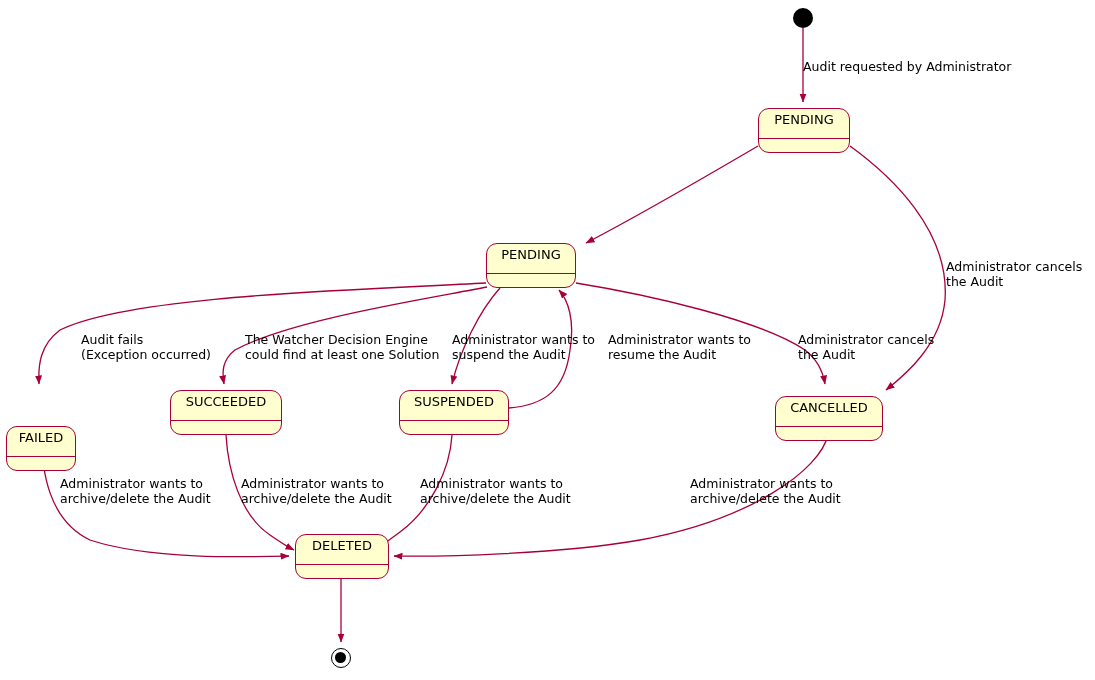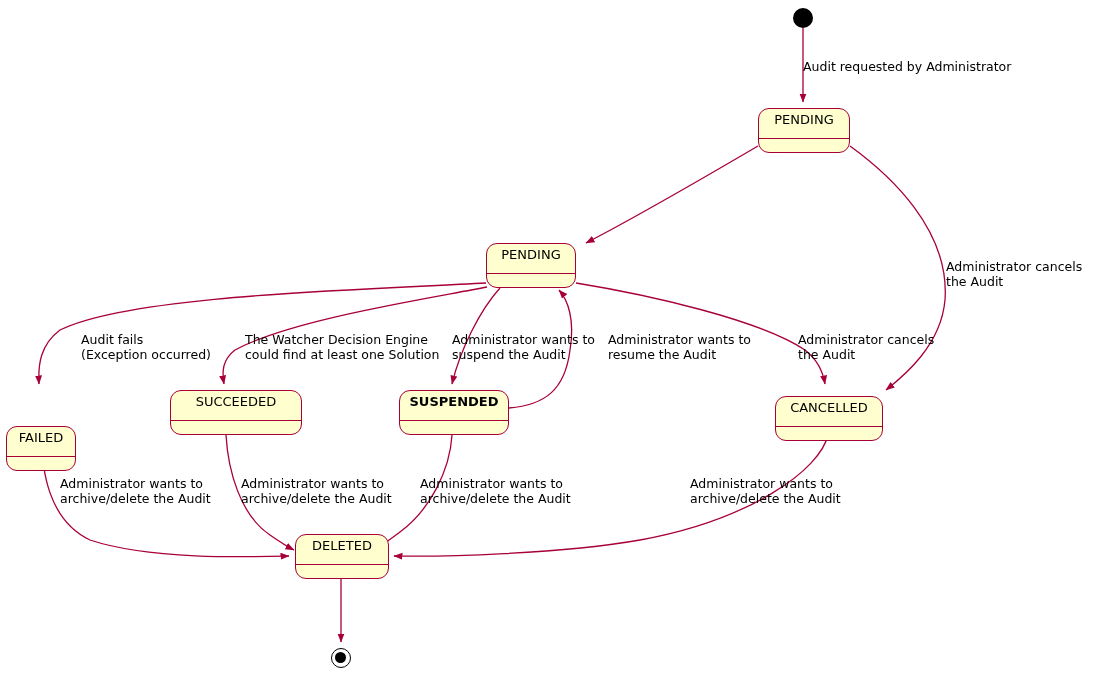--- a/index.html
+++ b/index.html
@@ -124,26 +124,26 @@
   <div class="state-node" style="left:486px; top:243px; width:90px; height:45px;">
     <div class="state-title">PENDING</div>
     <div class="state-sep"></div>
   </div>
 
   <div class="state-node" style="left:6px; top:390px; width:70px; height:45px;margin-top:36px;">
     <div class="state-title">FAILED</div>
     <div class="state-sep"></div>
   </div>
 
-  <div class="state-node" style="left:170px; top:390px; width:132px; height:45px;">
+  <div class="state-node" style="left:170px; top:390px; width:112px; height:45px;">
     <div class="state-title">SUCCEEDED</div>
     <div class="state-sep"></div>
   </div>
 
-  <div class="state-node" style="left:399px; top:390px; width:110px; height:45px;font-weight:bold;">
+  <div class="state-node" style="left:399px; top:390px; width:110px; height:45px;">
     <div class="state-title">SUSPENDED</div>
     <div class="state-sep"></div>
   </div>
 
   <div class="state-node" style="left:775px; top:390px; width:108px; height:45px;margin-top:6px;">
     <div class="state-title">CANCELLED</div>
     <div class="state-sep"></div>
   </div>
 
   <div class="state-node" style="left:295px; top:534px; width:94px; height:45px;">

